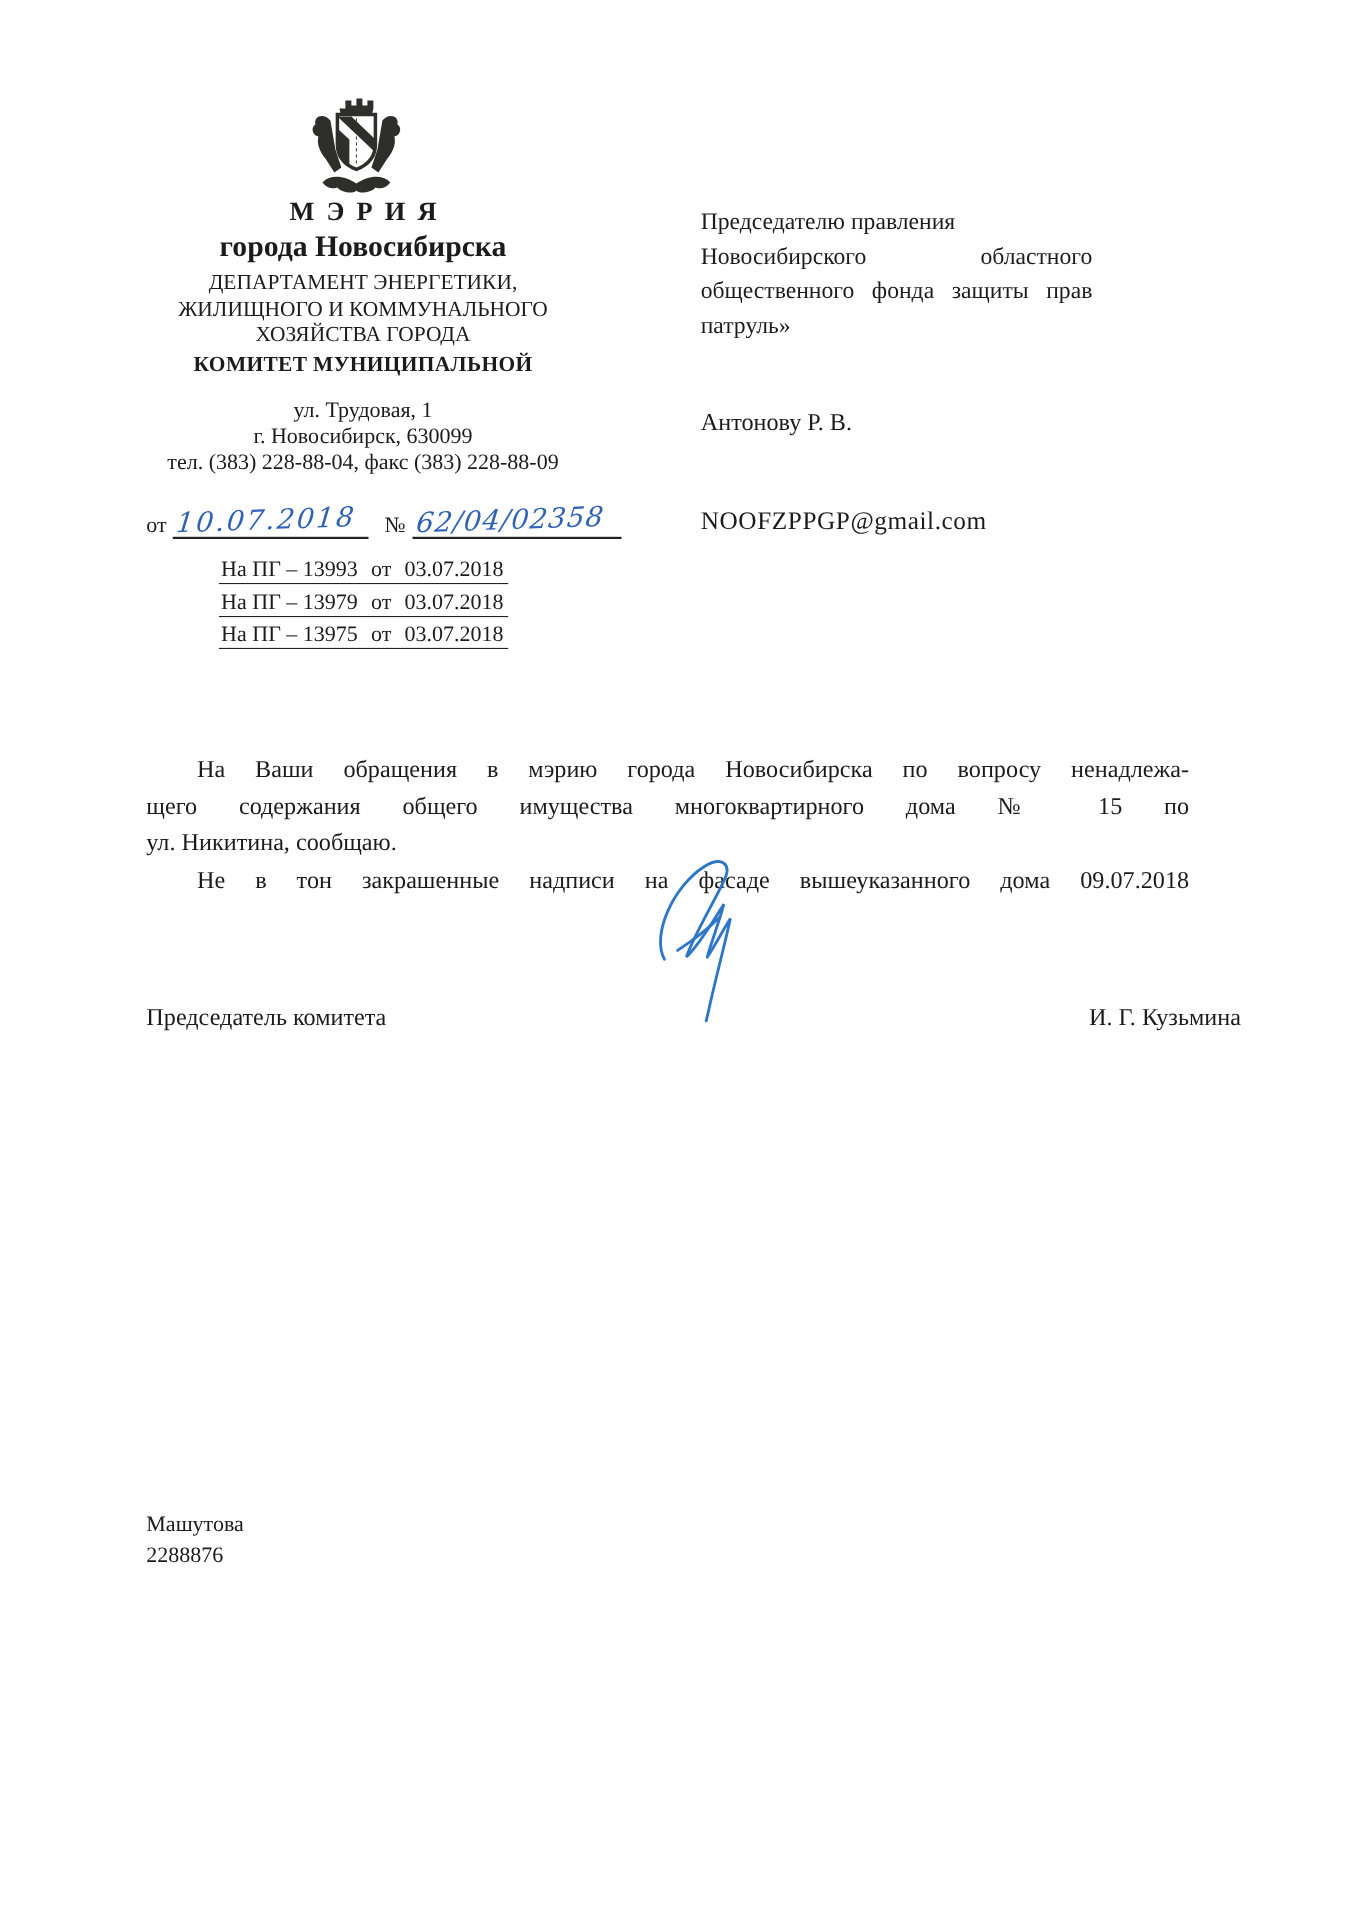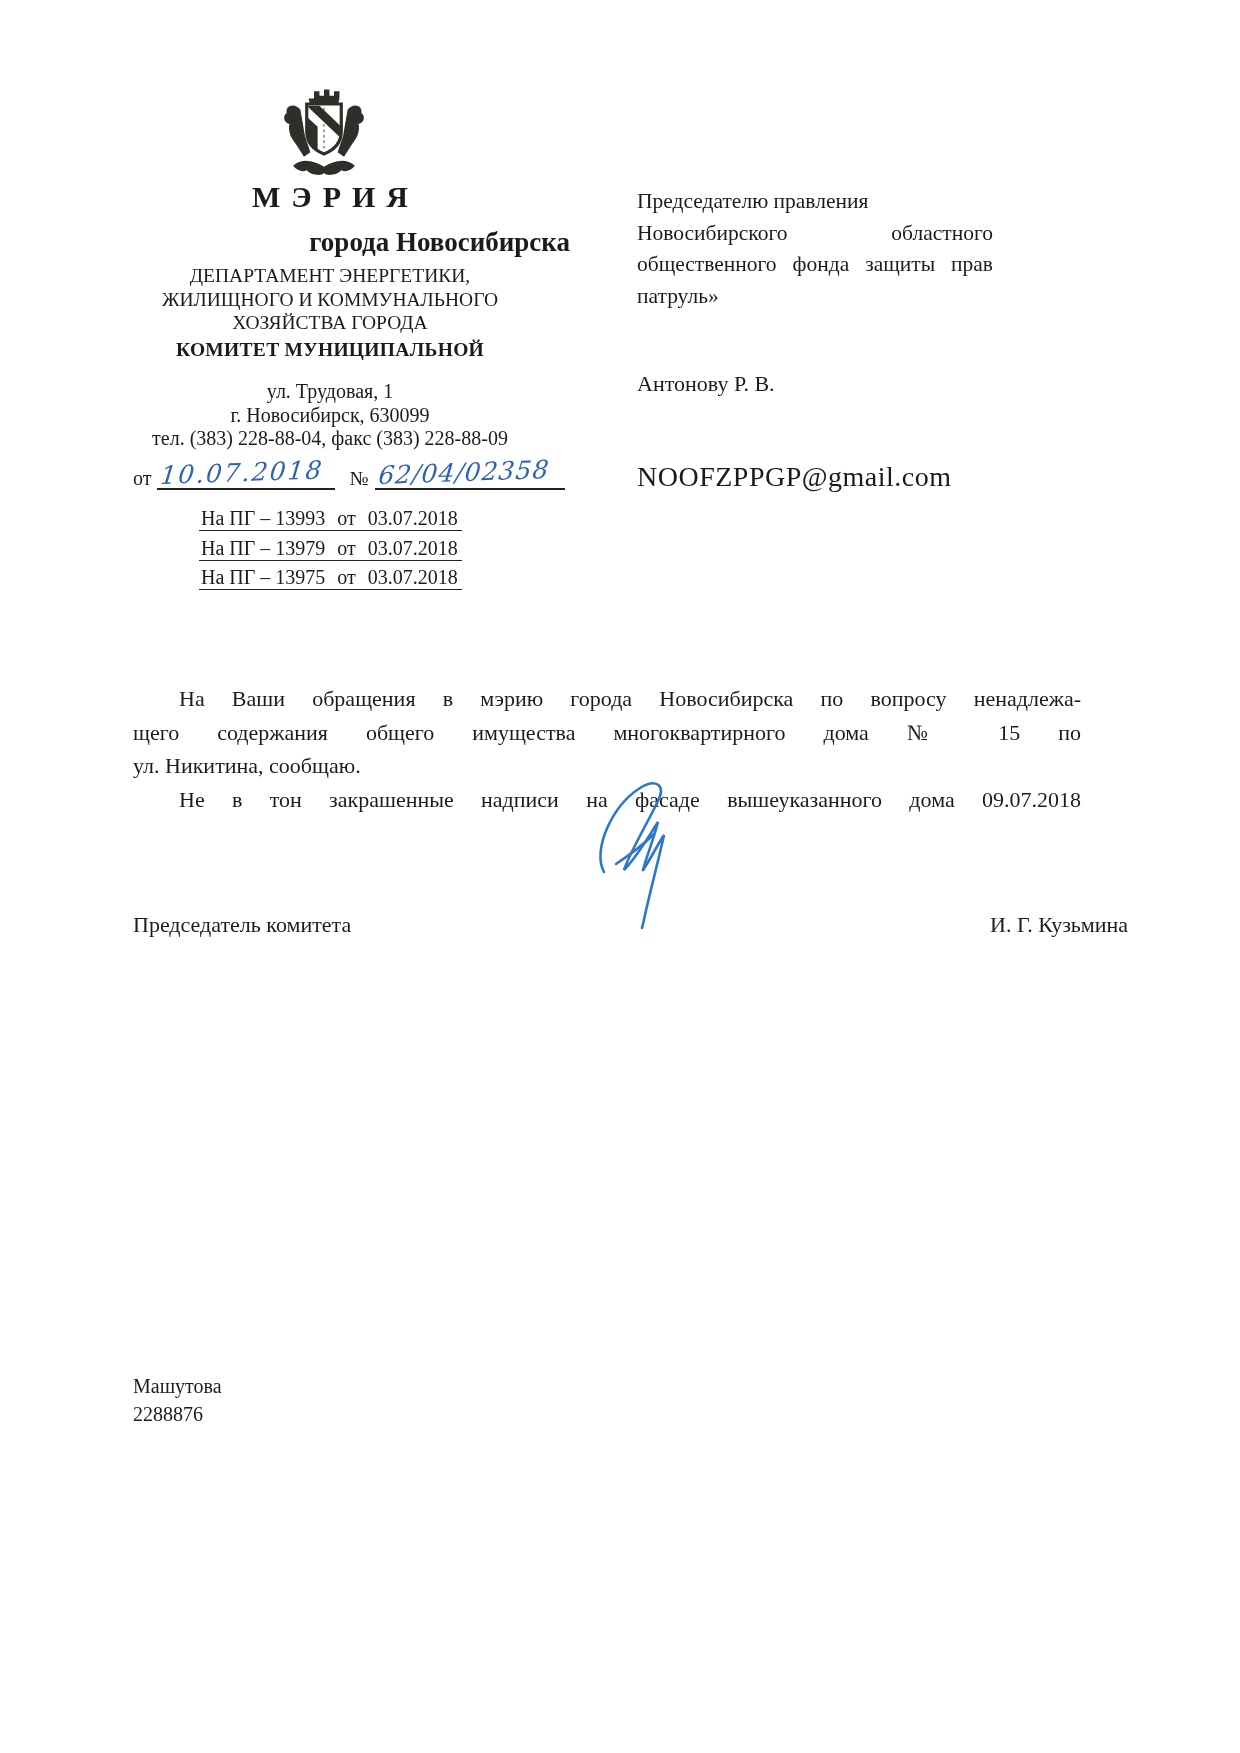--- a/index.html
+++ b/index.html
@@ -11,22 +11,22 @@
     position:relative;
     overflow:hidden;
   }
   .abs{position:absolute;}
 
   
   .coat{left:278px;top:84px;width:92px;height:100px;}
 
   
   .letterhead{left:90px;top:180px;width:480px;text-align:center;}
-  .org-title{font-size:30px;font-weight:bold;letter-spacing:11px;padding-left:11px;}
-  .org-subtitle{font-size:27px;font-weight:bold;margin-top:13px;text-align:right;}
+  .org-title{font-size:24px;font-weight:bold;letter-spacing:11px;padding-left:11px;}
+  .org-subtitle{font-size:27px;font-weight:bold;margin-top:2px;}
   .dept{font-size:19.5px;line-height:23.5px;margin-top:6px;}
   .committee{font-size:19.5px;line-height:23.5px;font-weight:bold;margin-top:3px;letter-spacing:0.3px;}
   .addr{font-size:20px;line-height:23.5px;margin-top:19px;}
 
   
   .refline{left:133px;top:460px;width:470px;font-size:20px;}
   .refline .lbl{font-size:20px;}
   .uline{display:inline-block;border-bottom:2px solid #222;position:relative;height:28px;vertical-align:bottom;}
   .u-date{width:178px;margin-left:6px;margin-right:14px;}
   .u-num{width:190px;margin-left:6px;}
@@ -47,21 +47,21 @@
   .incoming{left:199px;top:504px;font-size:20px;line-height:29.5px;}
   .incoming .inc-line{display:block;}
   .inc-underline{border-bottom:1.5px solid #222;padding:0 4px 1px 2px;}
   .inc-gap{display:inline-block;width:12px;}
 
   
   .addressee{left:637px;top:186px;width:356px;font-size:21.5px;line-height:31.5px;}
   .a-line{display:block;}
   .a-just{text-align:justify;text-align-last:justify;}
   .addr-name{left:637px;top:371px;font-size:22px;}
-  .email{left:637px;top:461px;font-size:28px;letter-spacing:0.5px;}
+  .email{left:637px;top:461px;font-size:23px;letter-spacing:0.5px;}
 
   
   .bodytext{left:133px;top:682px;width:948px;font-size:22px;line-height:33.5px;}
   .b-line{display:block;}
   .b-just{text-align:justify;text-align-last:justify;}
   .b-indent{text-indent:46px;}
   .b-gap{height:11px;}
 
   
   .sig-label{left:133px;top:912px;font-size:22px;}

